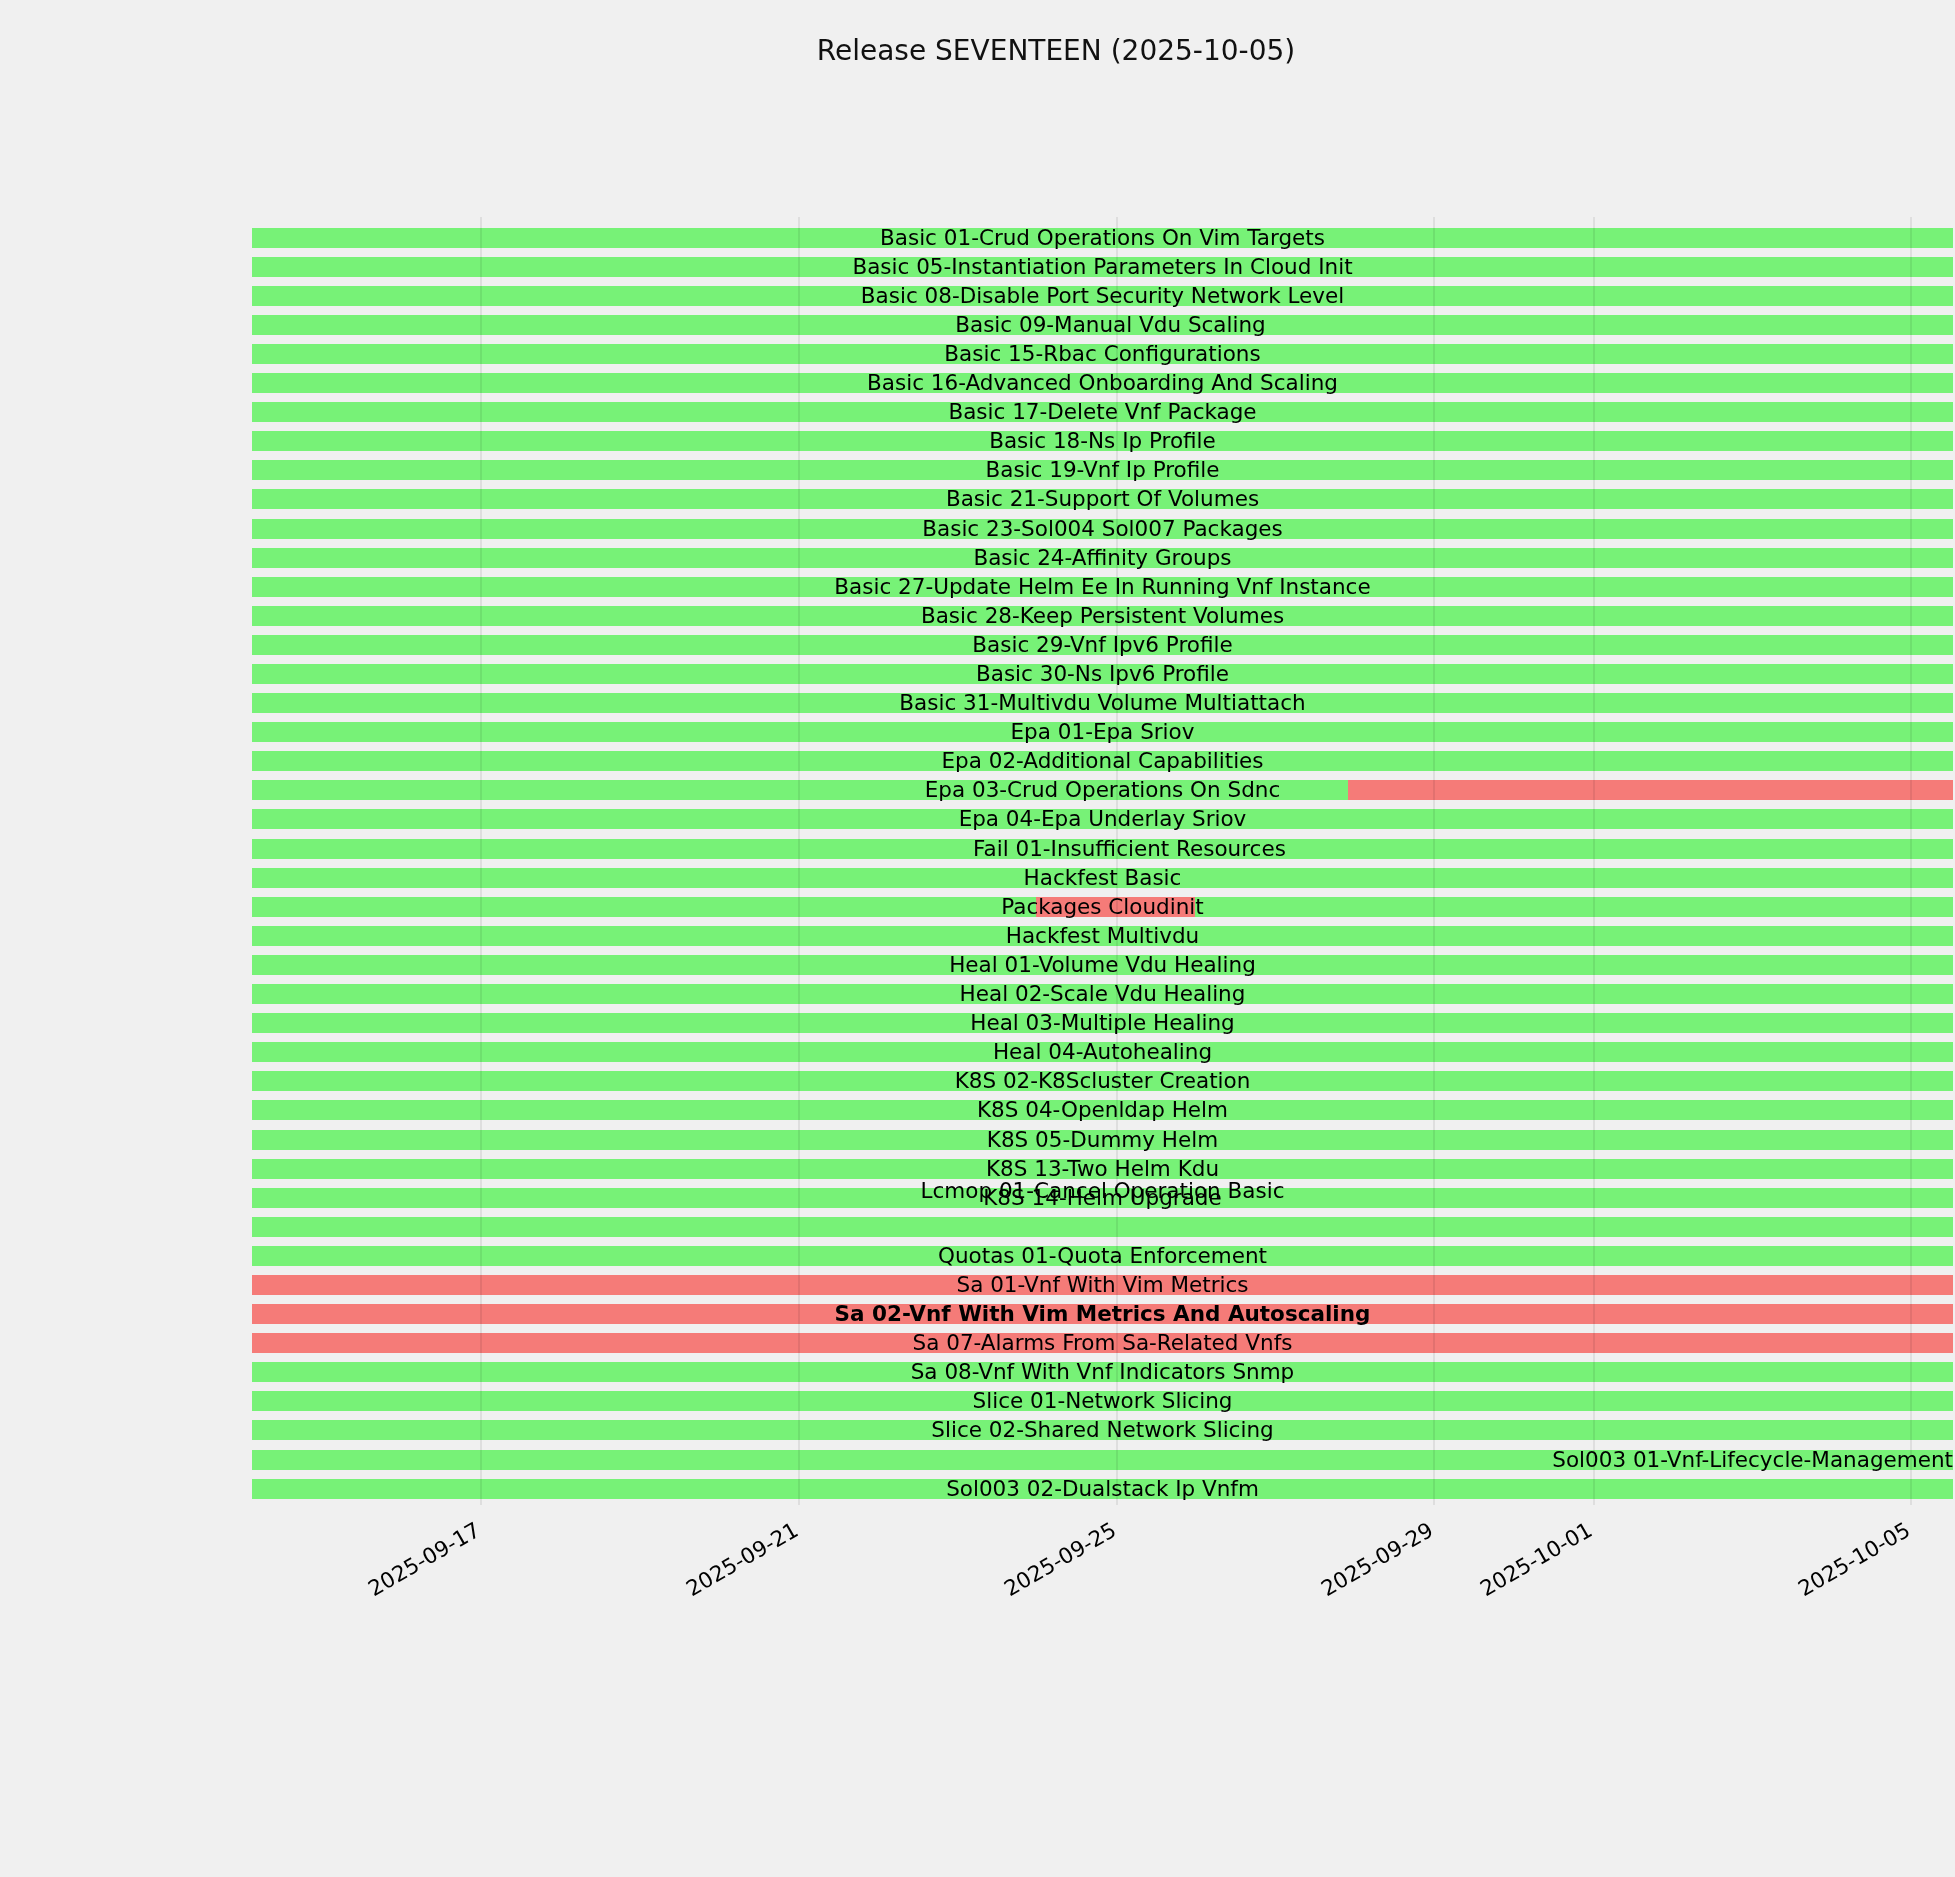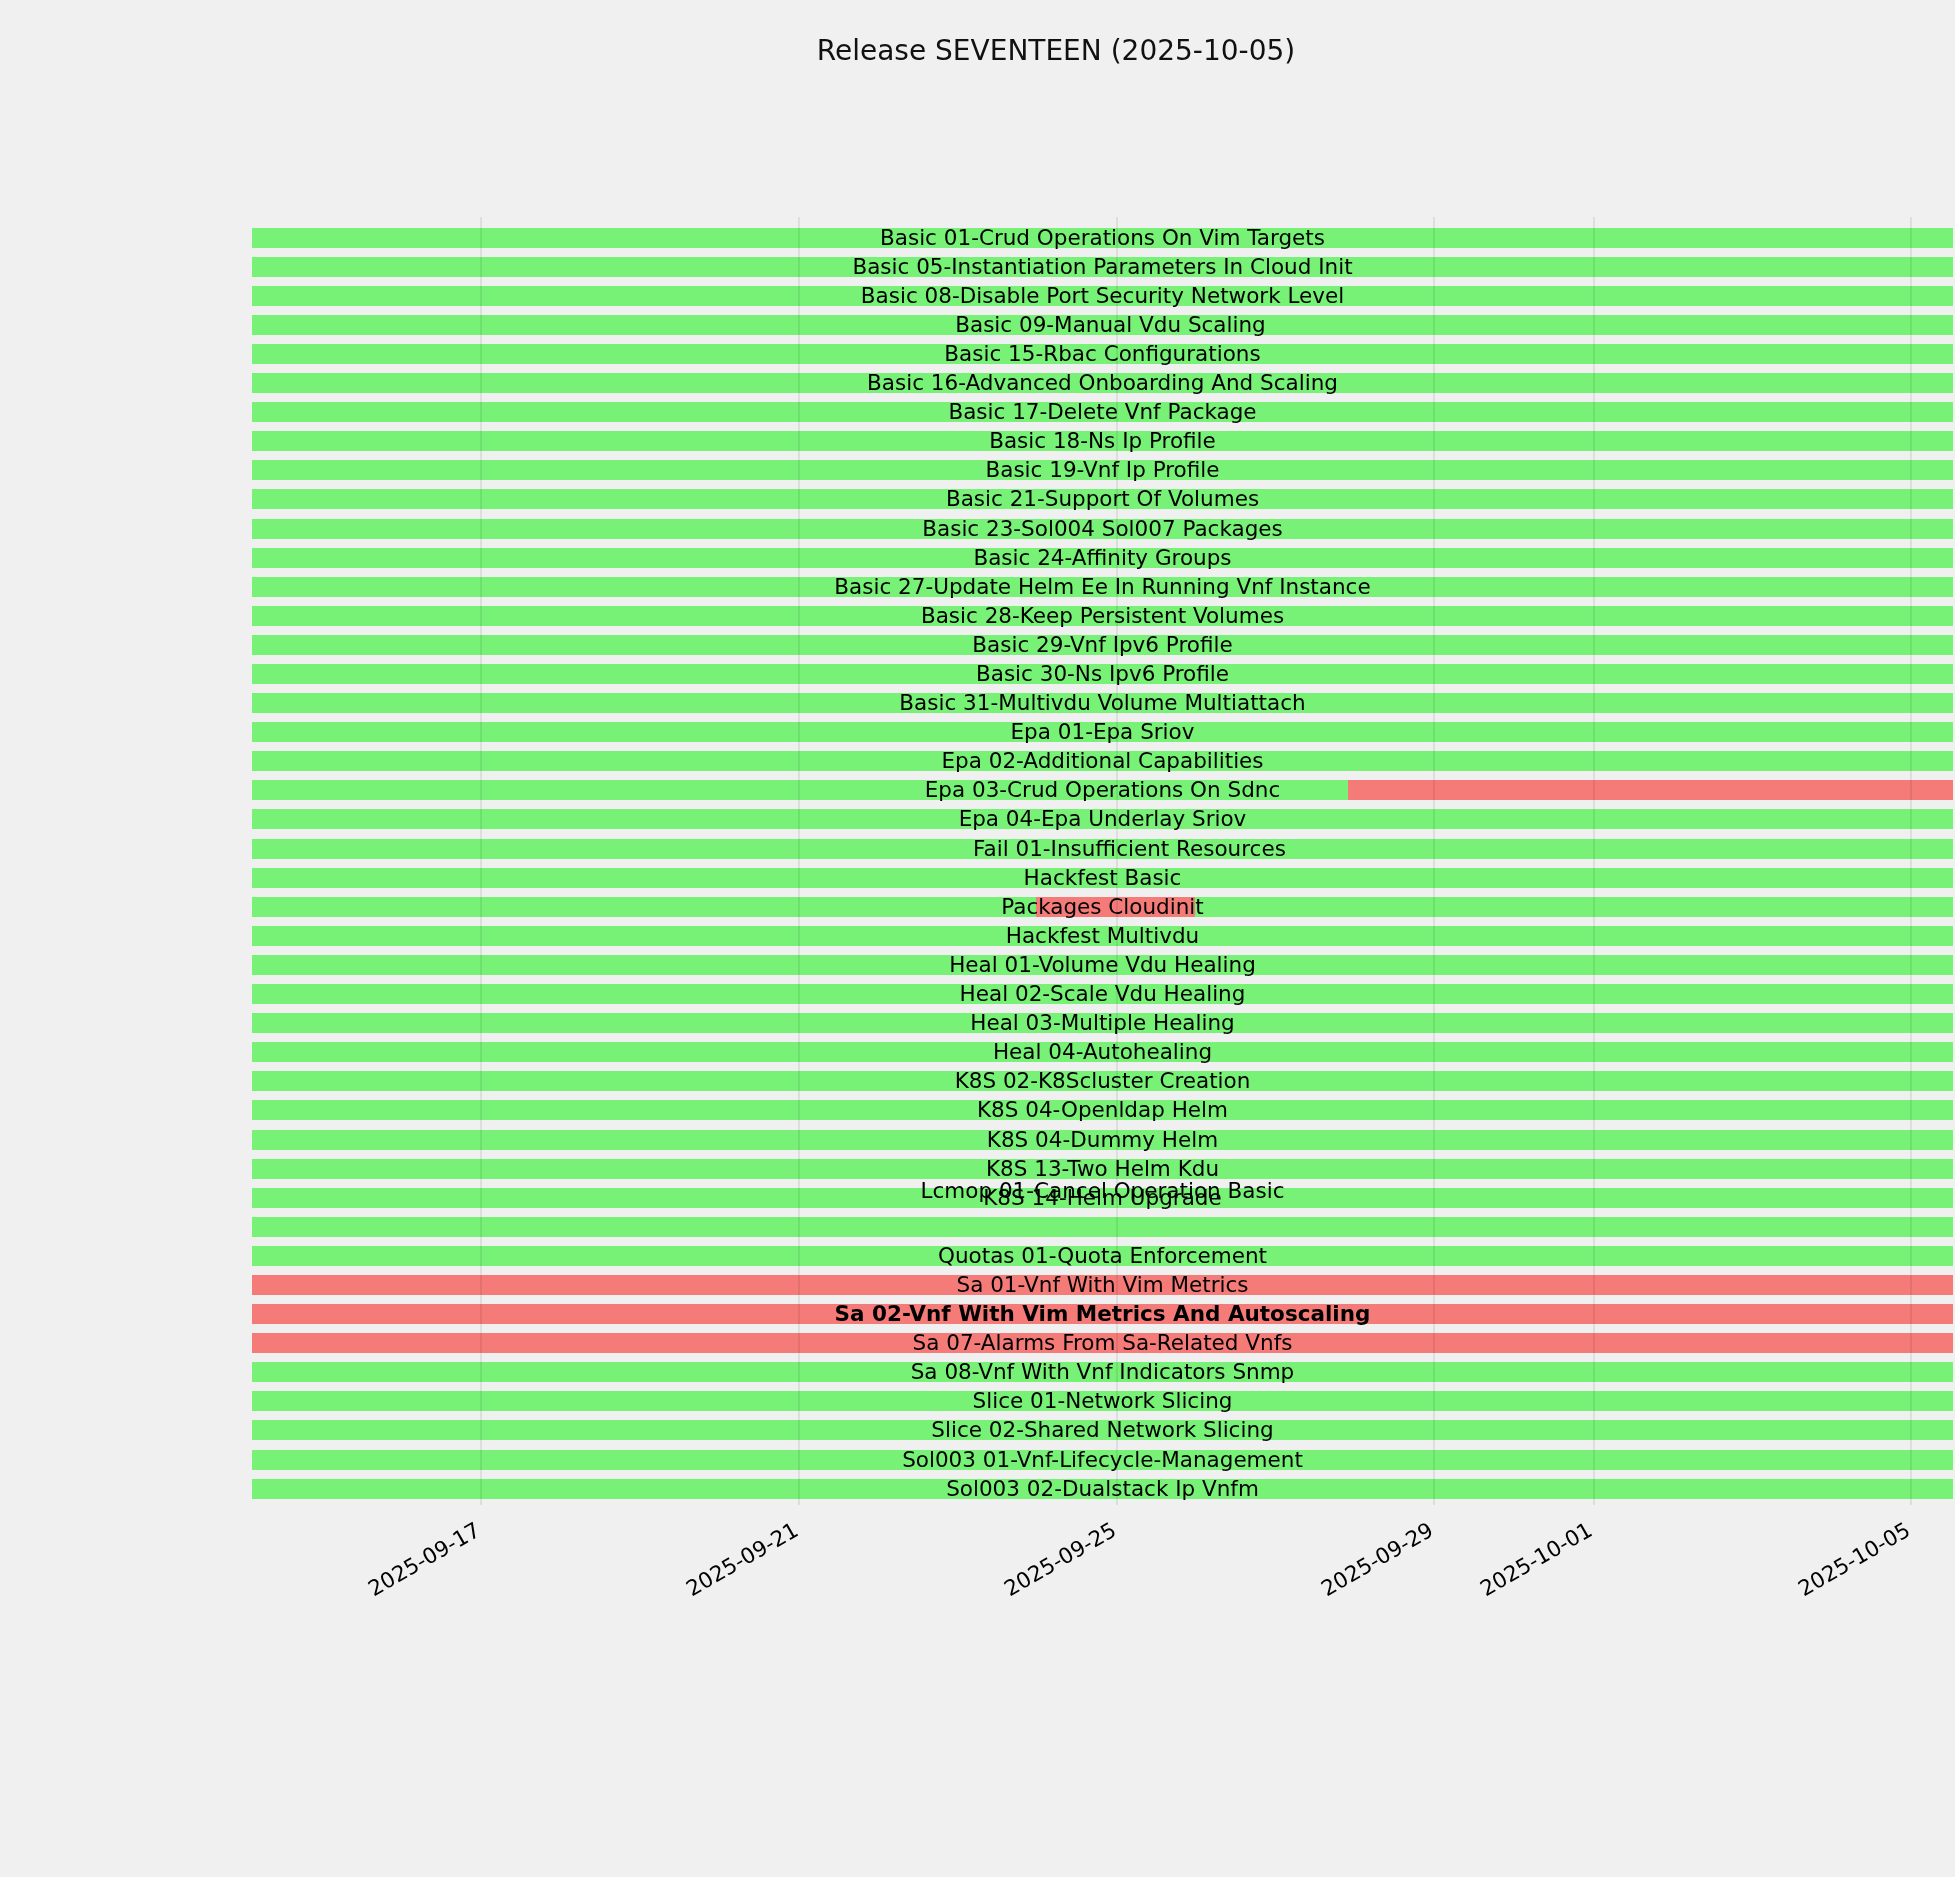--- a/index.html
+++ b/index.html
@@ -89,21 +89,21 @@
       <div class="row-label" style="top: 984px;">Heal 02-Scale Vdu Healing</div>
       <div class="seg" style="top: 1013px; left: 0px; width: 1701px; background: rgb(119, 242, 119);"></div>
       <div class="row-label" style="top: 1013px;">Heal 03-Multiple Healing</div>
       <div class="seg" style="top: 1042px; left: 0px; width: 1701px; background: rgb(119, 242, 119);"></div>
       <div class="row-label" style="top: 1042px;">Heal 04-Autohealing</div>
       <div class="seg" style="top: 1071px; left: 0px; width: 1701px; background: rgb(119, 242, 119);"></div>
       <div class="row-label" style="top: 1071px;">K8S 02-K8Scluster Creation</div>
       <div class="seg" style="top: 1100px; left: 0px; width: 1701px; background: rgb(119, 242, 119);"></div>
       <div class="row-label" style="top: 1100px;">K8S 04-Openldap Helm</div>
       <div class="seg" style="top: 1130px; left: 0px; width: 1701px; background: rgb(119, 242, 119);"></div>
-      <div class="row-label" style="top: 1130px;">K8S 04-Dummy Helm</div>
+      <div class="row-label" style="top: 1130px;">K8S 05-Dummy Helm</div>
       <div class="seg" style="top: 1159px; left: 0px; width: 1701px; background: rgb(119, 242, 119);"></div>
       <div class="row-label" style="top: 1159px;">K8S 13-Two Helm Kdu</div>
       <div class="seg" style="top: 1188px; left: 0px; width: 1701px; background: rgb(119, 242, 119);"></div>
       <div class="row-label" style="top: 1188px;">K8S 14-Helm Upgrade</div>
       <div class="seg" style="top: 1217px; left: 0px; width: 1701px; background: rgb(119, 242, 119);"></div>
       <div class="row-label" style="top: 1181px;">Lcmop 01-Cancel Operation Basic</div>
       <div class="seg" style="top: 1246px; left: 0px; width: 1701px; background: rgb(119, 242, 119);"></div>
       <div class="row-label" style="top: 1246px;">Quotas 01-Quota Enforcement</div>
       <div class="seg" style="top: 1275px; left: 0px; width: 1701px; background: rgb(245, 123, 120);"></div>
       <div class="row-label" style="top: 1275px;">Sa 01-Vnf With Vim Metrics</div>
@@ -111,21 +111,21 @@
       <div class="row-label" style="top: 1304px; font-weight: bold;">Sa 02-Vnf With Vim Metrics And Autoscaling</div>
       <div class="seg" style="top: 1333px; left: 0px; width: 1701px; background: rgb(245, 123, 120);"></div>
       <div class="row-label" style="top: 1333px;">Sa 07-Alarms From Sa-Related Vnfs</div>
       <div class="seg" style="top: 1362px; left: 0px; width: 1701px; background: rgb(119, 242, 119);"></div>
       <div class="row-label" style="top: 1362px;">Sa 08-Vnf With Vnf Indicators Snmp</div>
       <div class="seg" style="top: 1391px; left: 0px; width: 1701px; background: rgb(119, 242, 119);"></div>
       <div class="row-label" style="top: 1391px;">Slice 01-Network Slicing</div>
       <div class="seg" style="top: 1420px; left: 0px; width: 1701px; background: rgb(119, 242, 119);"></div>
       <div class="row-label" style="top: 1420px;">Slice 02-Shared Network Slicing</div>
       <div class="seg" style="top: 1450px; left: 0px; width: 1701px; background: rgb(119, 242, 119);"></div>
-      <div class="row-label" style="top: 1450px;">Sol003 01-Vnf-Lifecycle-Management</div>
+      <div class="row-label" style="top: 1450px; text-align: right;">Sol003 01-Vnf-Lifecycle-Management</div>
       <div class="seg" style="top: 1479px; left: 0px; width: 1701px; background: rgb(119, 242, 119);"></div>
       <div class="row-label" style="top: 1479px;">Sol003 02-Dualstack Ip Vnfm</div>
       <div class="gridline" style="left: 228px; background: rgba(0, 0, 0, 0.075);"></div>
       <div class="tick" style="left: 229px; top: 1517px;">
         <span class="tick-text">2025-09-17</span>
       </div>
       <div class="gridline" style="left: 546px; background: rgba(0, 0, 0, 0.075);"></div>
       <div class="tick" style="left: 547px; top: 1517px;">
         <span class="tick-text">2025-09-21</span>
       </div>

